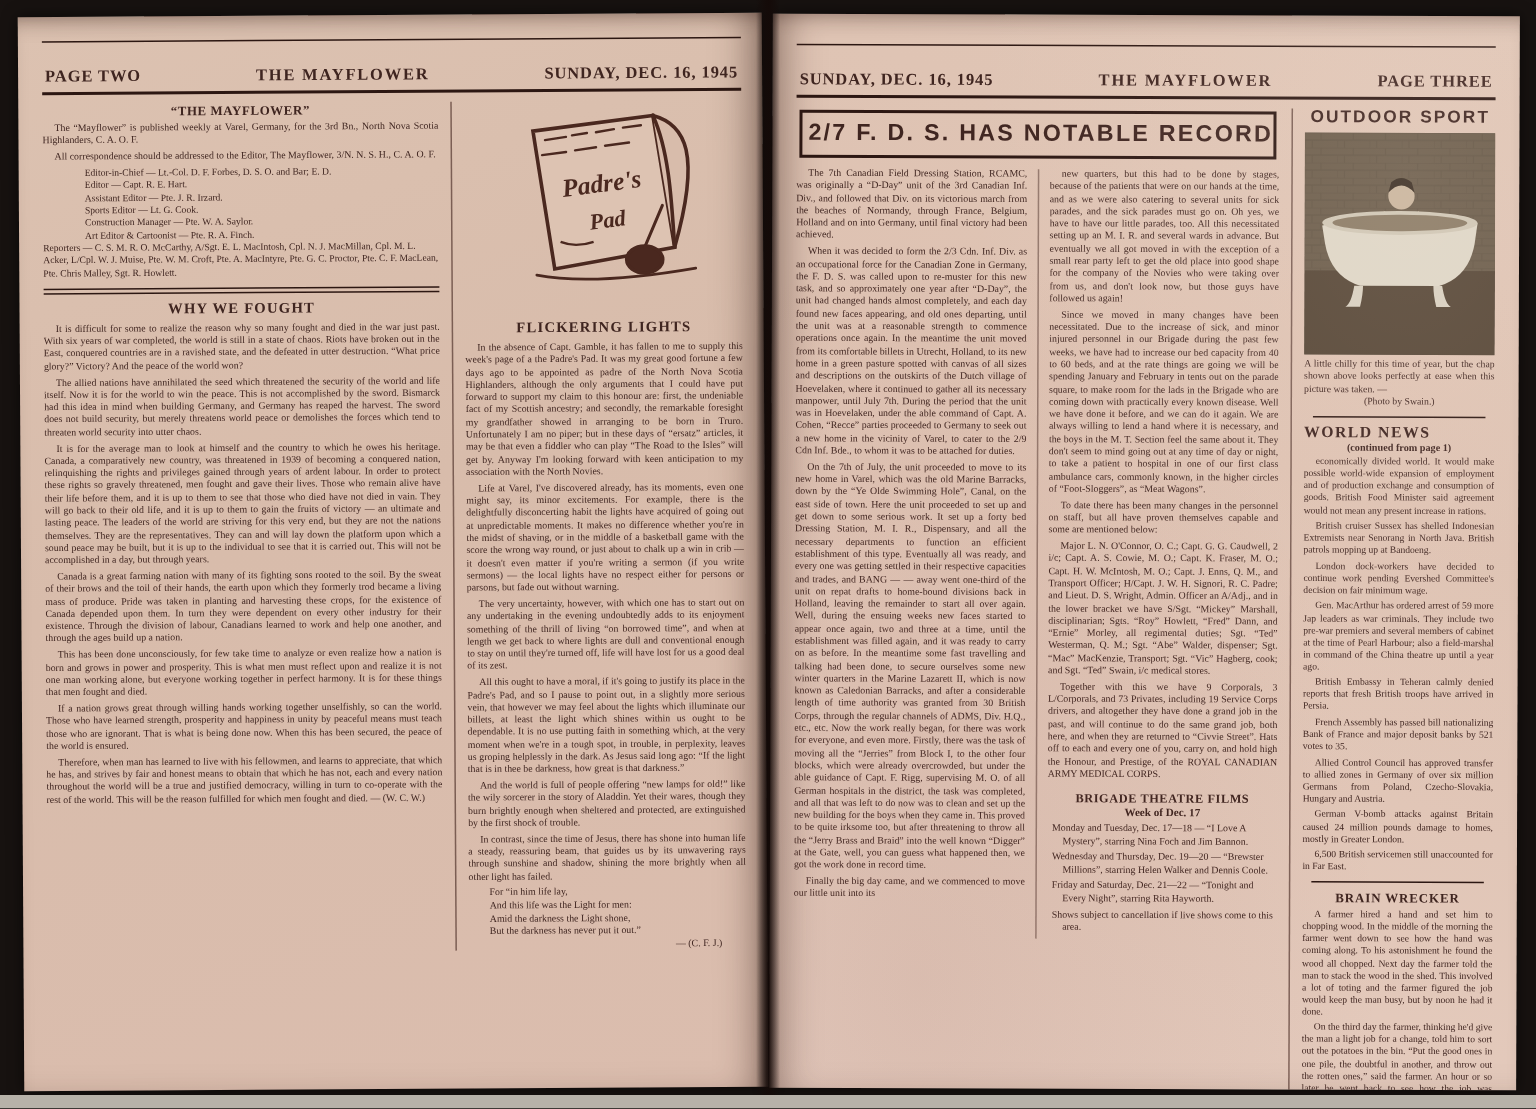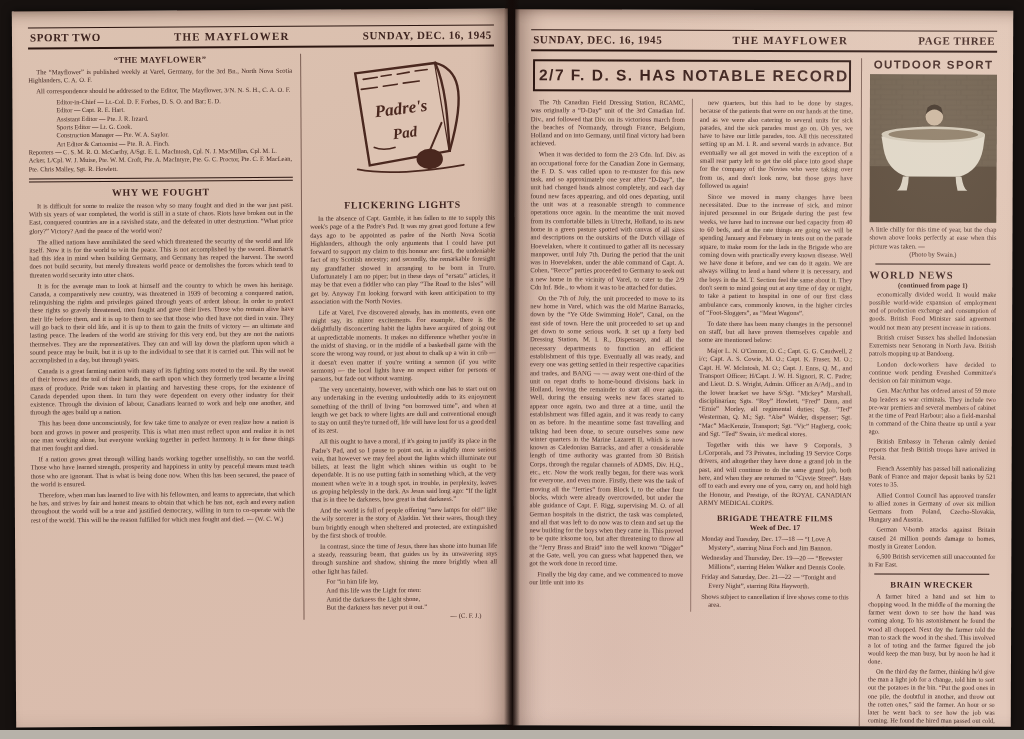--- a/index.html
+++ b/index.html
@@ -6,21 +6,21 @@
   html,body { width:1024px; height:739px; overflow:hidden; }
   body { background:#171210; position:relative; font-family:"Liberation Serif", serif; color:#3f2520; }
 
   .page { position:absolute; top:10px; height:716px; background:linear-gradient(160deg,#dcc2b1 0%,#d8bcab 45%,#dbbdae 100%); overflow:hidden; }
   #left-page  { left:14px;  width:496px; transform:rotate(-0.35deg); box-shadow:inset -20px 0 26px -14px rgba(50,25,18,.55), inset 0 10px 14px -10px rgba(50,25,18,.5), 0 0 10px rgba(0,0,0,.6); padding:16px 14px 10px 16px; }
   #right-page { left:514px; width:498px; transform:rotate(0.2deg); background:linear-gradient(200deg,#e0c6b6 0%,#dec2b2 40%,#e6cdc0 100%); box-shadow:inset 20px 0 26px -14px rgba(50,25,18,.5), inset 0 10px 14px -10px rgba(50,25,18,.45), 0 0 10px rgba(0,0,0,.6); padding:20px 16px 10px 16px; }
   .gutter { position:absolute; top:0; left:504px; width:16px; height:739px; background:linear-gradient(90deg,rgba(20,10,8,0) 0%,rgba(20,10,8,.85) 45%,rgba(20,10,8,.9) 55%,rgba(20,10,8,0) 100%); z-index:5; }
   .bottom-strip { position:absolute; left:0; bottom:0; width:1024px; height:9px; background:#b7b2a9; z-index:6; }
 
   .page-header { display:flex; justify-content:space-between; align-items:baseline; border-top:1.5px solid #2c1712; border-bottom:2.5px solid #2c1712; padding:3px 2px 4px 2px; font-weight:bold; font-size:11px; letter-spacing:.6px; }
-  .page-header .center { letter-spacing:1.2px; }
+  .page-header .center { letter-spacing:1.2px;margin-top:14px; }
 
   .cols { display:flex; margin-top:6px; }
   .rule-v { border-left:1px solid rgba(60,30,24,.6); }
 
   p.body { font-size:6.6px; line-height:1.26; text-align:justify; text-indent:8px; margin-bottom:2.5px; }
   .small p.body { font-size:6.4px; }
 
   
   #lp-col1 { width:272px; padding-right:8px; overflow:hidden; }
   #lp-col2 { width:194px; padding-left:8px; overflow:hidden; }
@@ -71,21 +71,21 @@
   }
 </style>
 </head>
 <body>
 
 <div class="gutter"></div>
 <div class="bottom-strip"></div>
 
 <div class="page" id="left-page">
   <div class="page-header">
-    <span>SPORT TWO</span>
+    <span>PAGE TWO</span>
     <span class="center">THE MAYFLOWER</span>
     <span>SUNDAY, DEC. 16, 1945</span>
   </div>
 
   <div class="cols">
     <div id="lp-col1">
       <div class="masthead">
         <div class="masthead-title">“THE MAYFLOWER”</div>
         <div>
             <p class="body">The “Mayflower” is published weekly at Varel, Germany, for the 3rd Bn., North Nova Scotia Highlanders, C. A. O. F.</p>

